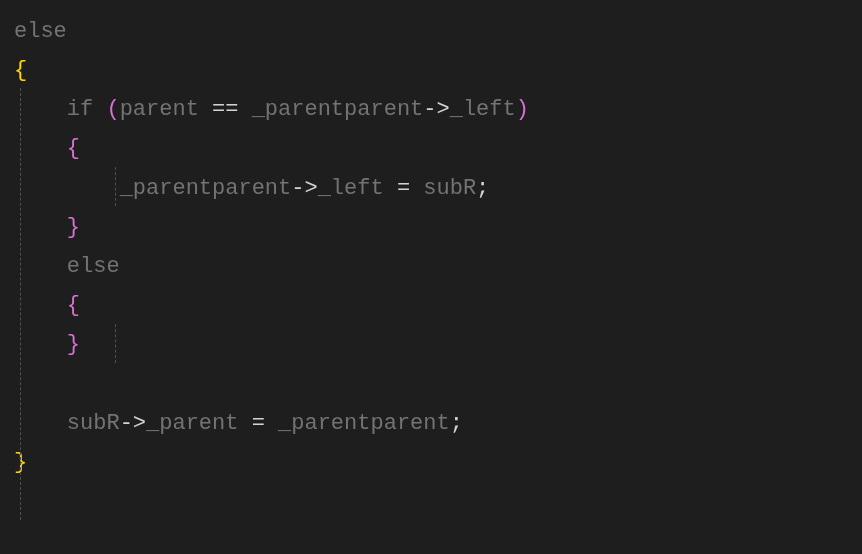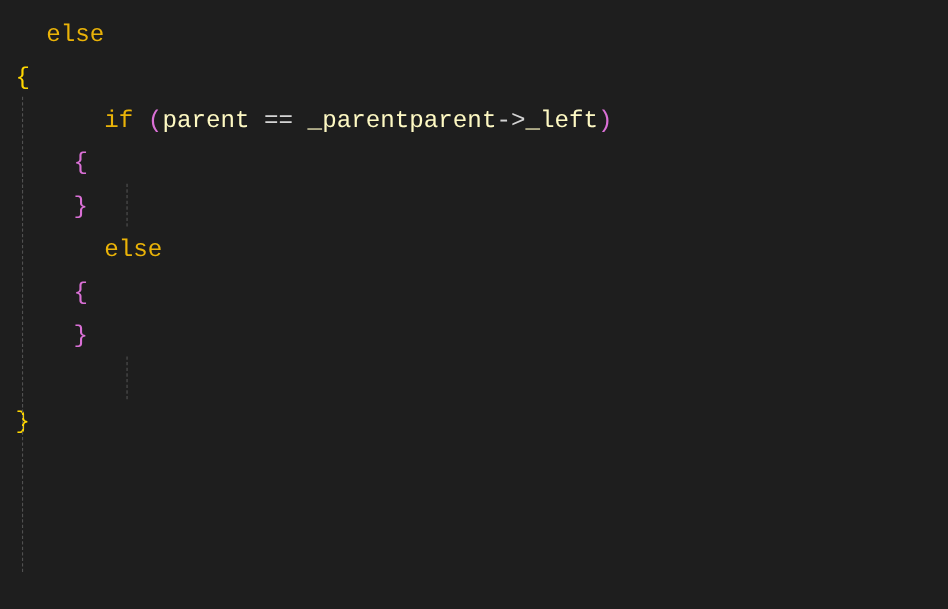--- a/index.html
+++ b/index.html
@@ -11,54 +11,56 @@
       width: 862px;
       height: 554px;
       padding: 12px 14px;
       position: relative;
       line-height: 1.78;
     }
     .code-line {
       white-space: pre;
       position: relative;
     }
-    .kw { color: #eab308; margin-left: 28px; }
-    .ident { color: #fef9c3; margin-top: 22px; }
+    .kw { color: #737373; }
+    .ident { color: #737373; margin-top: 22px; }
     .paren { color: #da70d6; }
     .brace { color: #ffd700; }
     .brace-pink { color: #da70d6; }
     .op { color: #d4d4d4; }
     .arrow { color: #d4d4d4; }
     .semi { color: #d4d4d4; }
   </style>
 </head>
 <body>
 
 <div>
 
 <div class="code-line"><span class="kw">else</span></div>
 
 <div class="code-line"><span class="brace">{</span></div>
 
 <div class="code-line">    <span class="kw">if</span> <span class="paren">(</span><span class="ident">parent</span> <span class="op">==</span> <span class="ident">_parentparent</span><span class="arrow">-&gt;</span><span class="ident">_left</span><span class="paren">)</span></div>
 
 <div class="code-line">    <span class="brace-pink">{</span></div>
 
+<div class="code-line">        <span class="ident">_parentparent</span><span class="arrow">-&gt;</span><span class="ident">_left</span> <span class="op">=</span> <span class="ident">subR</span><span class="semi">;</span></div>
 
 <div class="code-line">    <span class="brace-pink">}</span></div>
 
 <div class="code-line">    <span class="kw">else</span></div>
 
 <div class="code-line">    <span class="brace-pink">{</span></div>
 
 
 <div class="code-line">    <span class="brace-pink">}</span></div>
 
 <div class="code-line"> </div>
 
+<div class="code-line">    <span class="ident">subR</span><span class="arrow">-&gt;</span><span class="ident">_parent</span> <span class="op">=</span> <span class="ident">_parentparent</span><span class="semi">;</span></div>
 
 <div class="code-line"><span class="brace">}</span></div>
 
 </div>
 
 <div style="position:absolute; left:20px; top:88px; height:432px; border-left:1px dashed #505050;"></div>
 <div style="position:absolute; left:115px; top:167px; height:39px; border-left:1px dashed #505050;"></div>
 <div style="position:absolute; left:115px; top:324px; height:39px; border-left:1px dashed #505050;"></div>
 
 </body></html>

